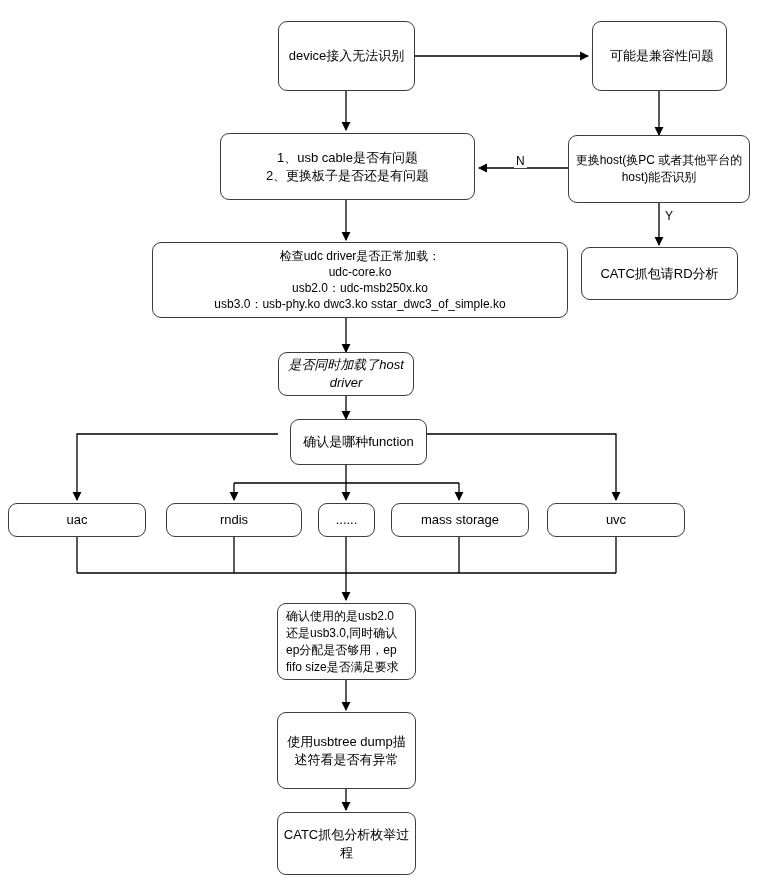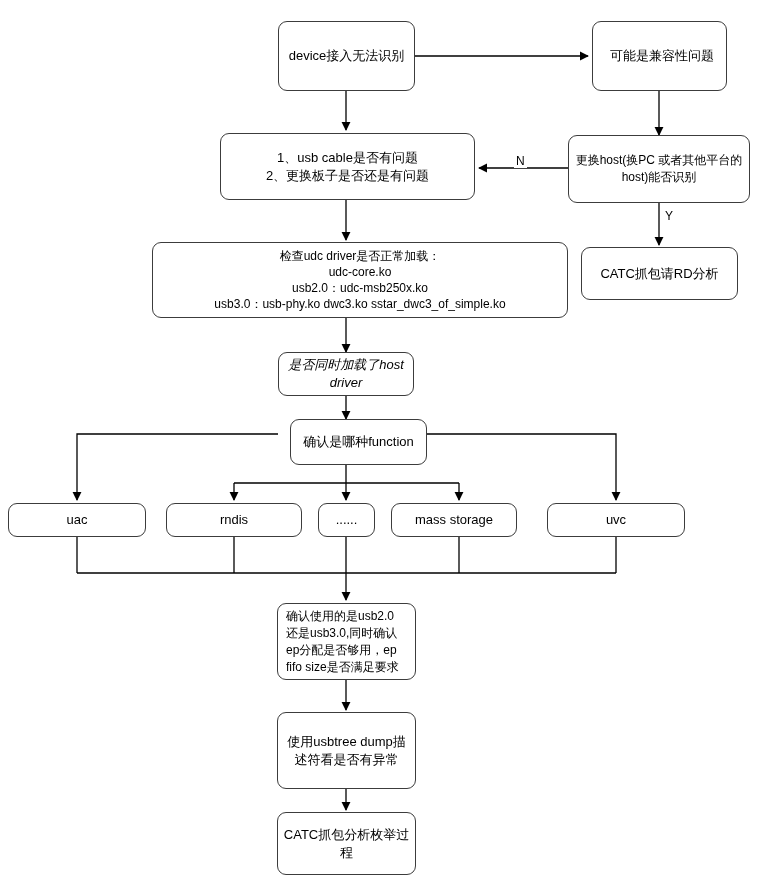--- a/index.html
+++ b/index.html
@@ -154,21 +154,21 @@
   </div>
 
   <div class="node" style="left:166px; top:503px; width:136px; height:34px;">
     <span class="txt">rndis</span>
   </div>
 
   <div class="node" style="left:318px; top:503px; width:57px; height:34px;">
     <span class="txt">......</span>
   </div>
 
-  <div class="node" style="left:391px; top:503px; width:126px; height:34px;">
+  <div class="node" style="left:391px; top:503px; width:138px; height:34px;">
     <span class="txt">mass storage</span>
   </div>
 
   <div class="node" style="left:547px; top:503px; width:138px; height:34px;">
     <span class="txt">uvc</span>
   </div>
 
   <div class="node n-small" style="left:277px; top:603px; width:139px; height:77px; justify-content:flex-start;">
     <span class="txt" style="text-align:left; padding-left:4px;">确认使用的是usb2.0
 还是usb3.0,同时确认

